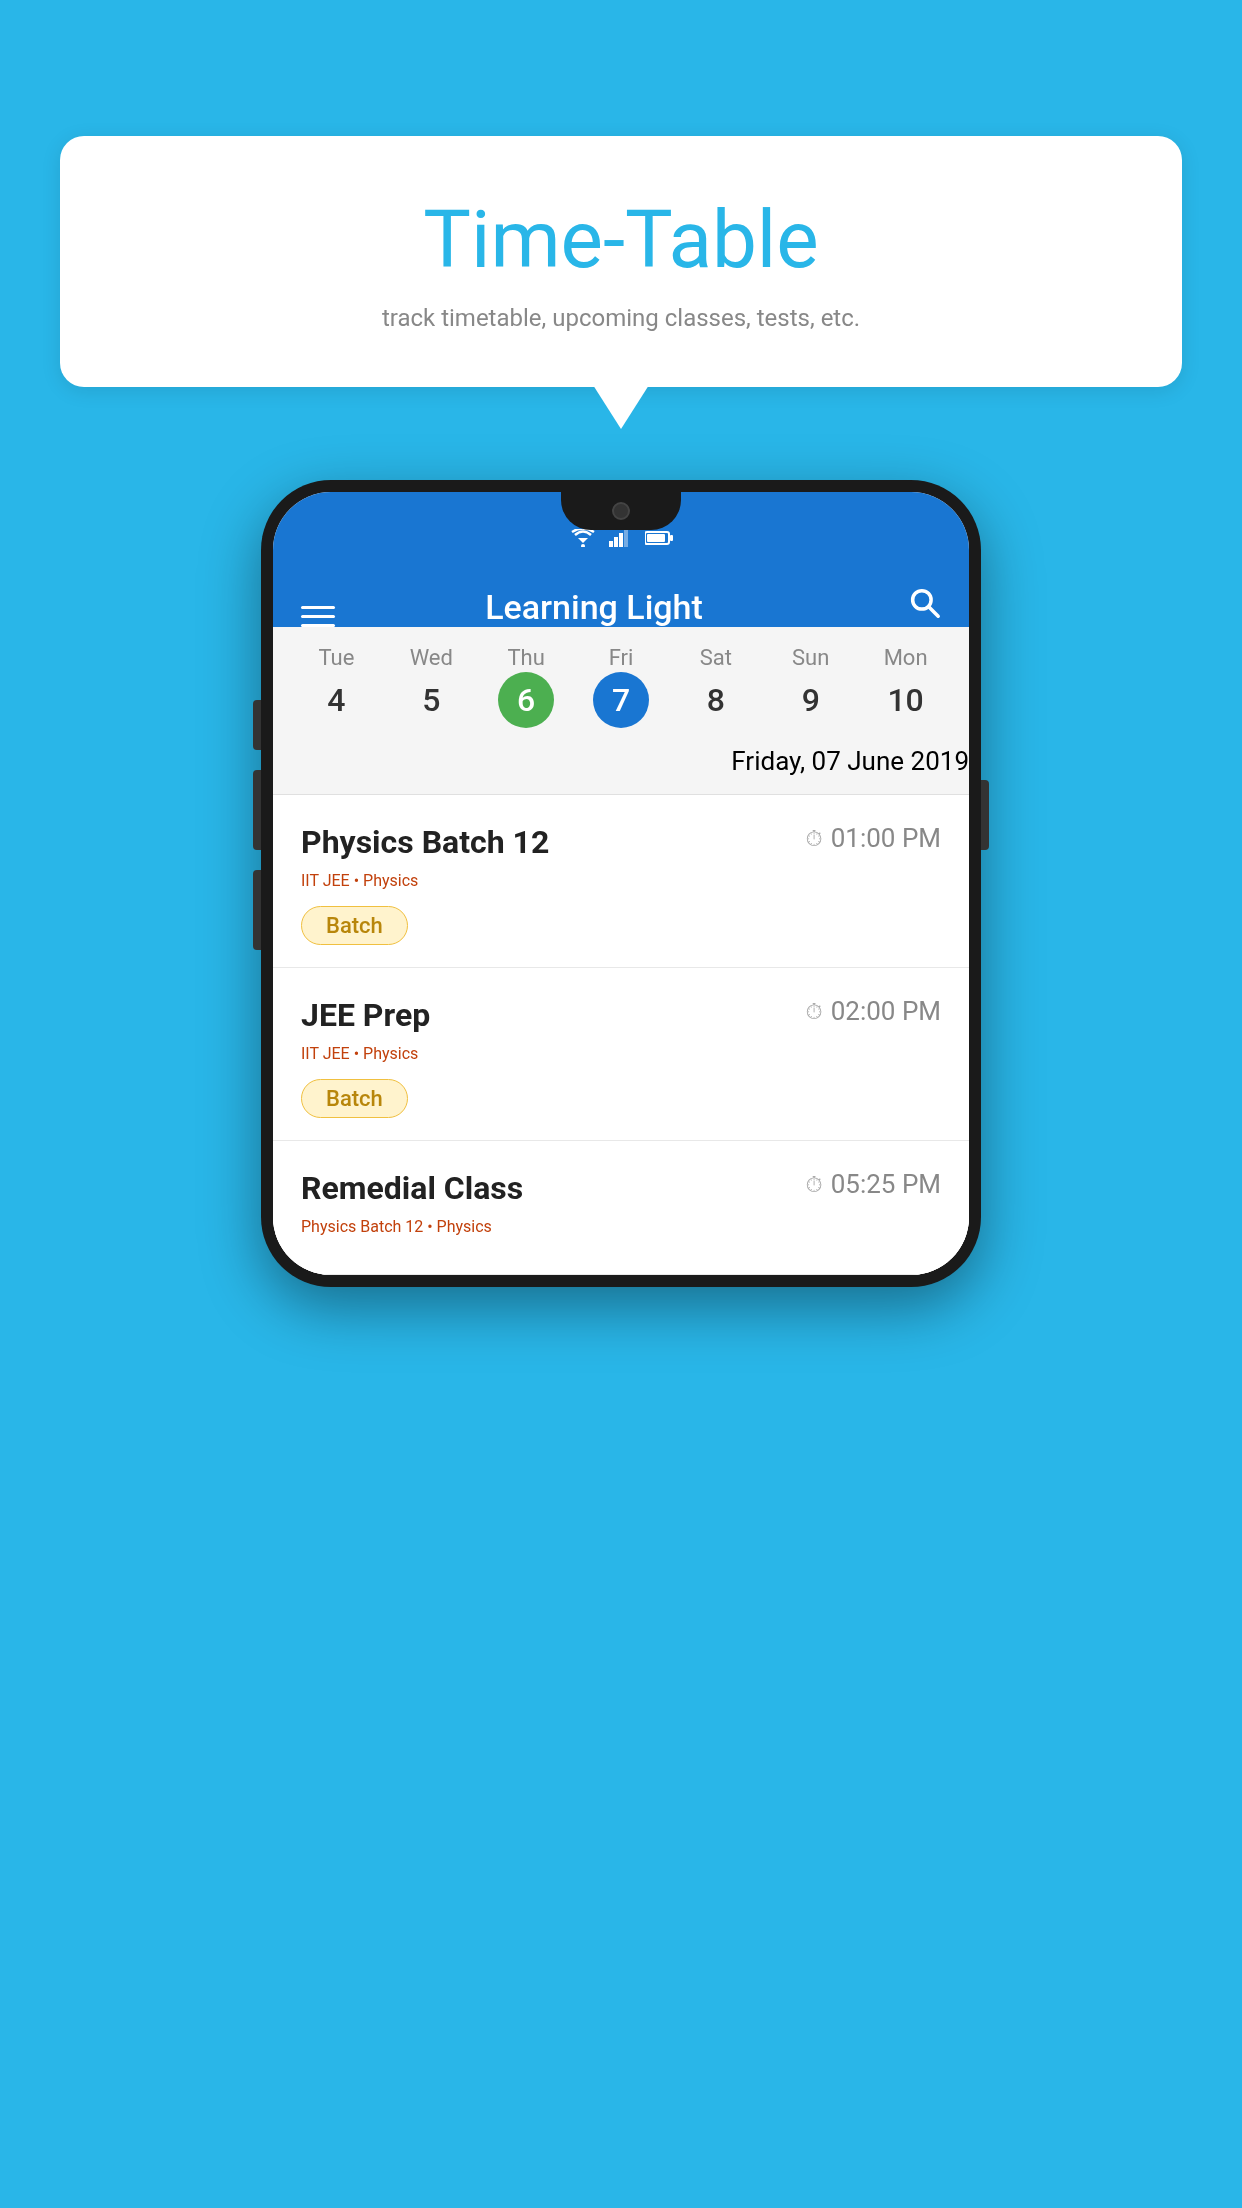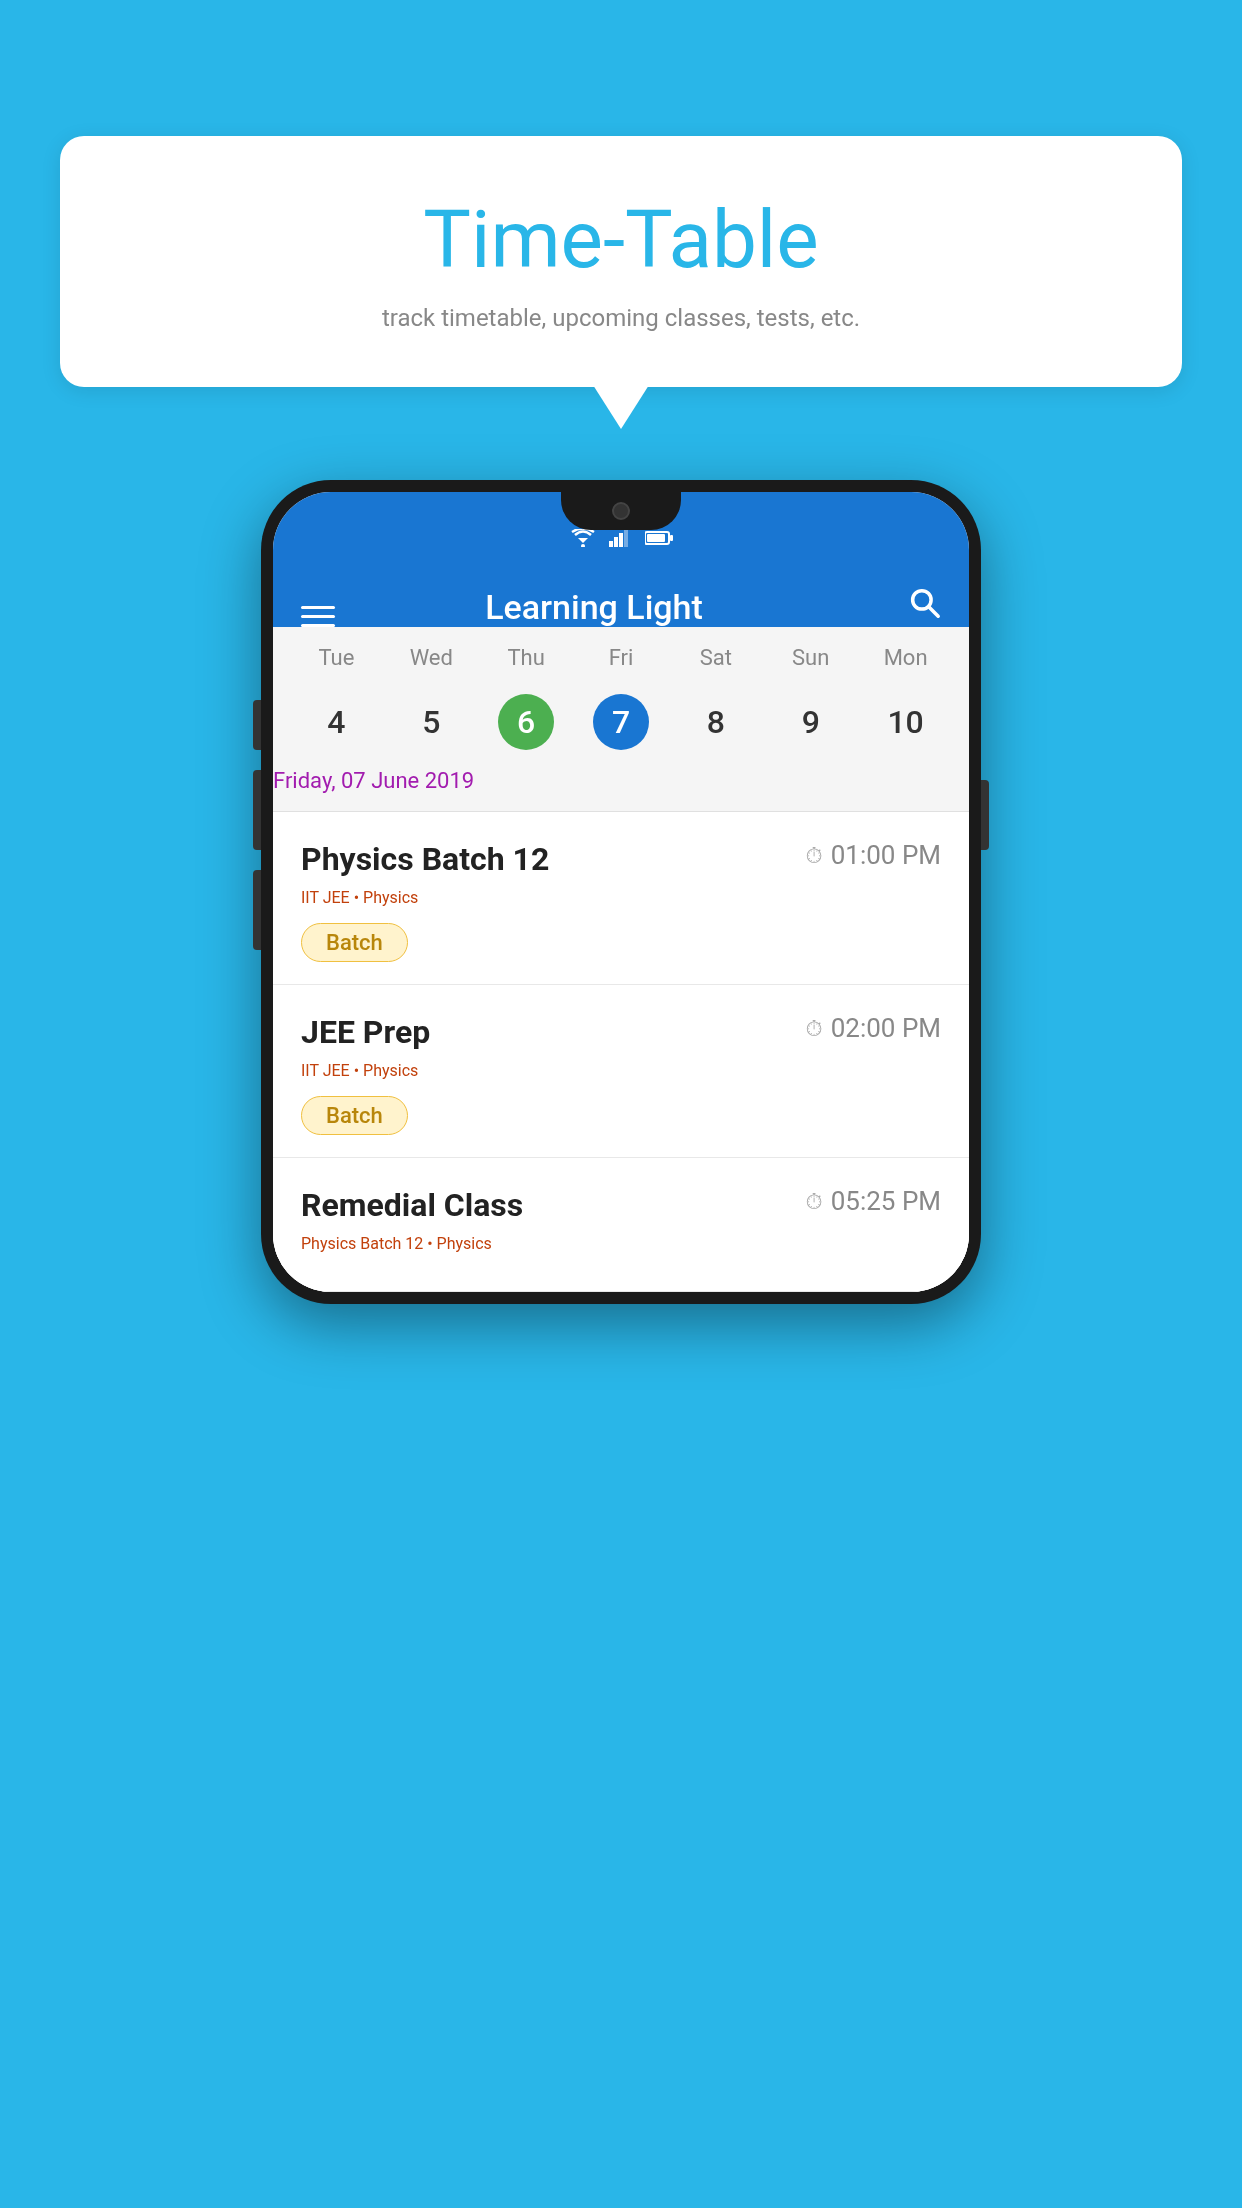--- a/index.html
+++ b/index.html
@@ -183,21 +183,21 @@
     .days-row {
       display: flex;
       justify-content: space-around;
       padding: 18px 16px 8px;
     }
 
     .day-col {
       display: flex;
       flex-direction: column;
       align-items: center;
-      gap: 24px;
+      gap: 2px;
       flex: 1;
     }
 
     .day-name {
       font-size: 22px;
       color: #888;
       font-weight: 400;
     }
 
     .day-num {
@@ -216,23 +216,23 @@
       background: #4CAF50;
       color: white;
     }
 
     .day-num.selected {
       background: #1976D2;
       color: white;
     }
 
     .date-label {
-      text-align: left;
-      font-size: 22px;
-      color: #a21caf;
+      text-align: right;
+      font-size: 26px;
+      color: #000000;
       padding: 10px 0 18px;
     }
 
     
     .class-list {
       background: white;
       overflow-y: auto;
     }
 
     .class-item {

